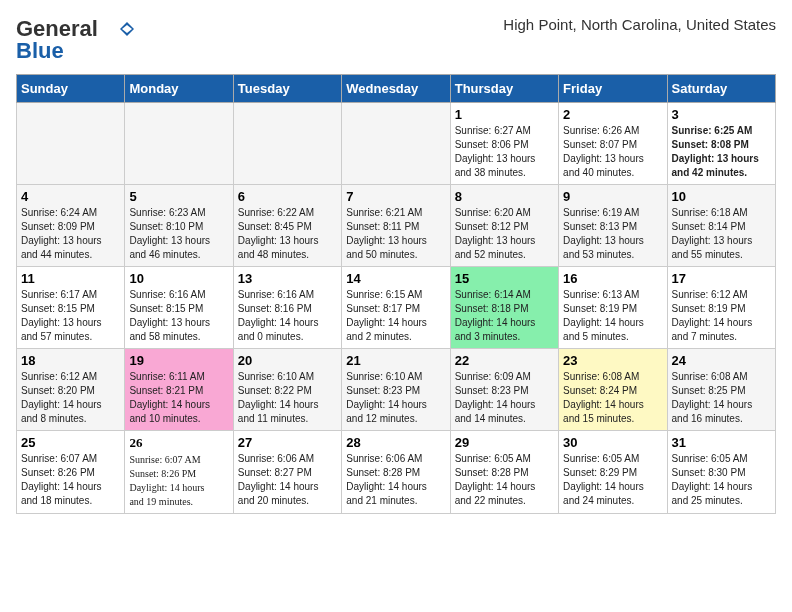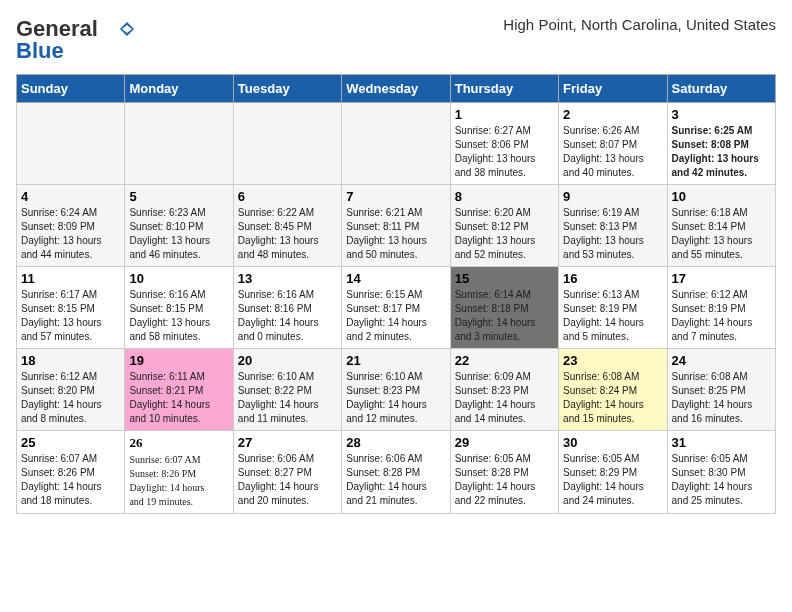--- a/index.html
+++ b/index.html
@@ -202,21 +202,21 @@
 Daylight: 14 hours
 and 0 minutes.</div>
         </td>
         <td style="background: rgb(255, 255, 255);">
           <span class="day-number">14</span>
           <div class="cell-info" style="white-space: pre-line;">Sunrise: 6:15 AM
 Sunset: 8:17 PM
 Daylight: 14 hours
 and 2 minutes.</div>
         </td>
-        <td style="background: #737373;">
+        <td style="background: #86efac;">
           <span class="day-number">15</span>
           <div class="cell-info" style="white-space: pre-line;">Sunrise: 6:14 AM
 Sunset: 8:18 PM
 Daylight: 14 hours
 and 3 minutes.</div>
         </td>
         <td style="background: rgb(255, 255, 255);">
           <span class="day-number">16</span>
           <div class="cell-info" style="white-space: pre-line;">Sunrise: 6:13 AM
 Sunset: 8:19 PM

